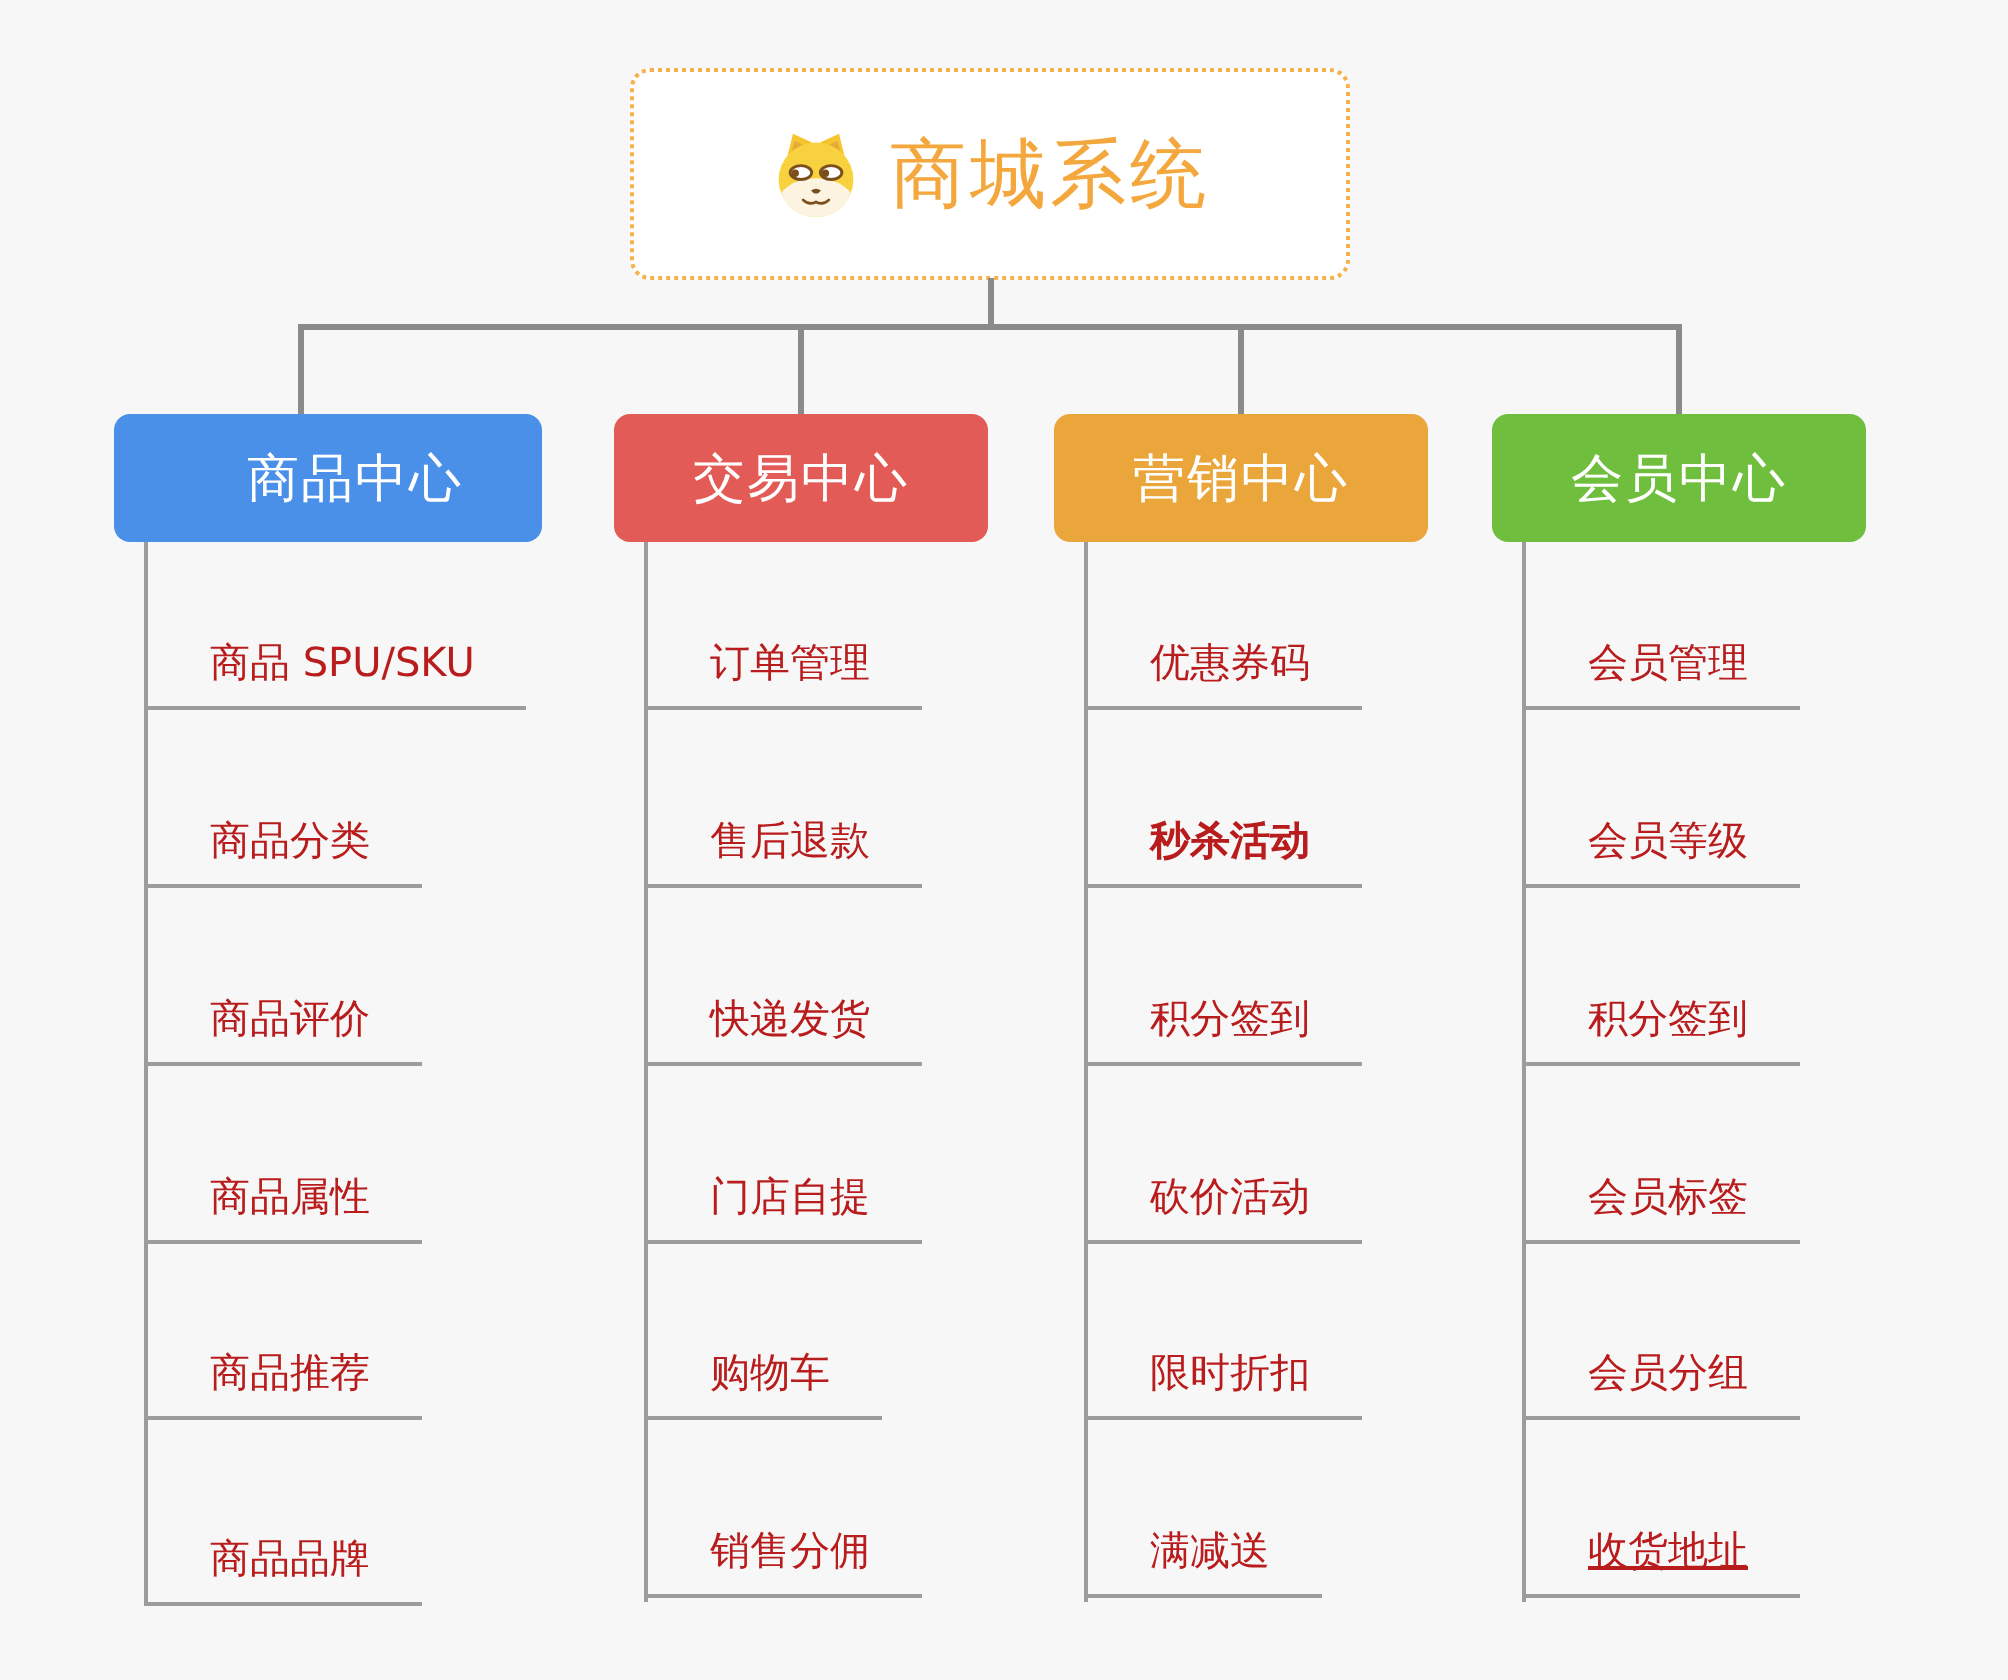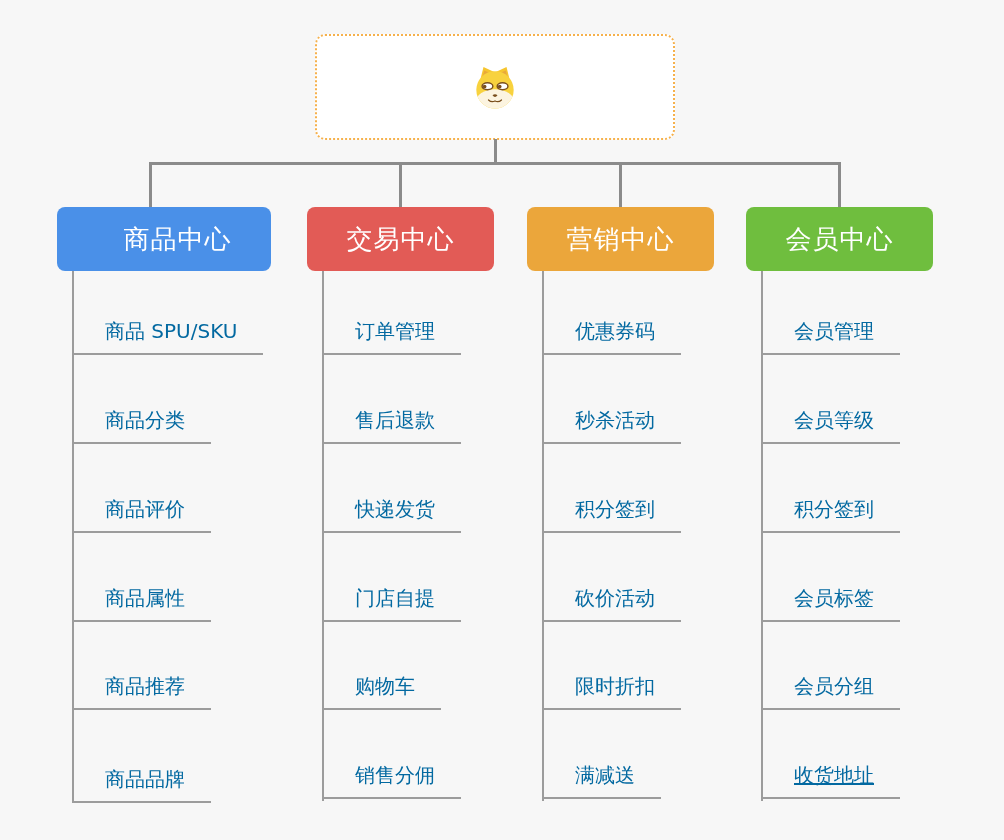--- a/index.html
+++ b/index.html
@@ -18,21 +18,21 @@
   .branch-col{position:absolute;top:207px;width:187px;}
   .branch-node{
     position:absolute;left:0;top:0;width:187px;height:64px;border-radius:8px;
     display:flex;align-items:center;justify-content:center;
     color:#FFFFFF;font-size:26px;letter-spacing:1px;
   }
   .trunk{position:absolute;left:15px;top:64px;width:2px;height:530px;background:#9C9C9C;}
   .leaf{
     position:absolute;left:15px;transform:translateY(-100%);
     white-space:nowrap;padding:0 26px 8px 33px;
-    border-bottom:2px solid #0369a1;font-size:20px;color:#0369a1;
+    border-bottom:2px solid #0369a1;font-size:20px;color:#b91c1c;
   }
   .doge{width:46px;height:46px;flex:0 0 auto;}
 </style>
 </head>
 <body>
 
 <div class="canvas">
 
   <div class="root-node">
     <svg class="doge" viewBox="0 0 64 64">
@@ -50,20 +50,21 @@
 
       <ellipse cx="21.5" cy="31" rx="7.5" ry="4.8" fill="#FFFFFF" stroke="#7A4F1D" stroke-width="2"></ellipse>
       <ellipse cx="42.5" cy="31" rx="7.5" ry="4.8" fill="#FFFFFF" stroke="#7A4F1D" stroke-width="2"></ellipse>
       <circle cx="17.5" cy="31.4" r="2.6" fill="#7A4F1D"></circle>
       <circle cx="38.5" cy="31.4" r="2.6" fill="#7A4F1D"></circle>
 
       <path d="M28.5 43.5 Q32 41 35.5 43.5 Q32 48 28.5 43.5 Z" fill="#7A4F1D"></path>
 
       <path d="M23 50 Q27 54 32 51.5 Q37 54 41 50" fill="none" stroke="#7A4F1D" stroke-width="1.8" stroke-linecap="round"></path>
     </svg>
+    <span class="root-title">商城系统</span>
   </div>
 
   <div id="connectors">
       <div class="line" style="left: 493.5px; top: 139px; width: 3px; height: 26px; background: rgb(139, 139, 139);"></div>
       <div class="line" style="left: 149px; top: 162px; width: 692px; height: 3px; background: rgb(139, 139, 139);"></div>
       <div class="line" style="left: 149px; top: 162px; width: 3px; height: 45px; background: rgb(139, 139, 139);"></div>
       <div class="line" style="left: 399px; top: 162px; width: 3px; height: 45px; background: rgb(139, 139, 139);"></div>
       <div class="line" style="left: 619px; top: 162px; width: 3px; height: 45px; background: rgb(139, 139, 139);"></div>
       <div class="line" style="left: 838px; top: 162px; width: 3px; height: 45px; background: rgb(139, 139, 139);"></div>
     </div>
@@ -86,21 +87,21 @@
         <div class="leaf" style="top: 237px; border-bottom-color: rgb(156, 156, 156);">售后退款</div>
         <div class="leaf" style="top: 326px; border-bottom-color: rgb(156, 156, 156);">快递发货</div>
         <div class="leaf" style="top: 415px; border-bottom-color: rgb(156, 156, 156);">门店自提</div>
         <div class="leaf" style="top: 503px; border-bottom-color: rgb(156, 156, 156);">购物车</div>
         <div class="leaf" style="top: 592px; border-bottom-color: rgb(156, 156, 156);">销售分佣</div>
       </div>
       <div class="branch-col" style="left: 527px;">
         <div class="branch-node" style="background: rgb(235, 166, 59);">营销中心</div>
         <div class="trunk" style="background: rgb(156, 156, 156);"></div>
         <div class="leaf" style="top: 148px; border-bottom-color: rgb(156, 156, 156);">优惠券码</div>
-        <div class="leaf" style="top: 237px; border-bottom-color: rgb(156, 156, 156);">秒杀活动</div>
+        <div class="leaf" style="top: 237px; border-bottom-color: rgb(156, 156, 156); font-weight: bold;">秒杀活动</div>
         <div class="leaf" style="top: 326px; border-bottom-color: rgb(156, 156, 156);">积分签到</div>
         <div class="leaf" style="top: 415px; border-bottom-color: rgb(156, 156, 156);">砍价活动</div>
         <div class="leaf" style="top: 503px; border-bottom-color: rgb(156, 156, 156);">限时折扣</div>
         <div class="leaf" style="top: 592px; border-bottom-color: rgb(156, 156, 156);">满减送</div>
       </div>
       <div class="branch-col" style="left: 746px;">
         <div class="branch-node" style="background: rgb(111, 190, 62);">会员中心</div>
         <div class="trunk" style="background: rgb(156, 156, 156);"></div>
         <div class="leaf" style="top: 148px; border-bottom-color: rgb(156, 156, 156);">会员管理</div>
         <div class="leaf" style="top: 237px; border-bottom-color: rgb(156, 156, 156);">会员等级</div>

